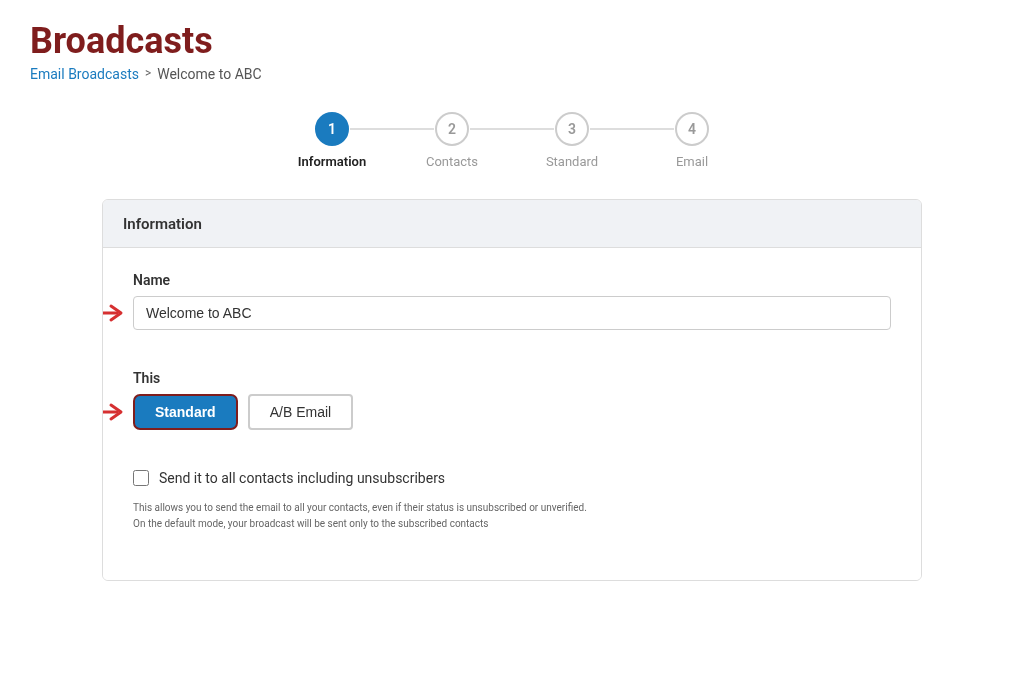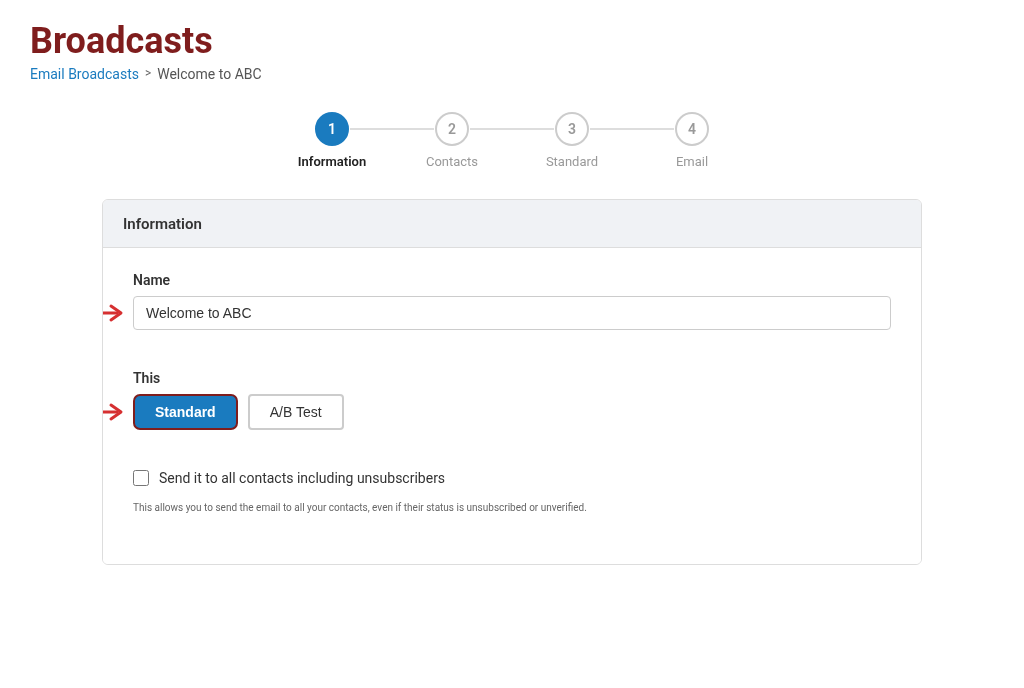--- a/index.html
+++ b/index.html
@@ -276,29 +276,30 @@
       <div class="arrow-container">
 
         <div class="red-arrow">
           <svg viewBox="0 0 44 24" fill="none" xmlns="http://www.w3.org/2000/svg">
             <path d="M2 12 L34 12" stroke="#d63031" stroke-width="3" stroke-linecap="round"></path>
             <path d="M28 5 L38 12 L28 19" stroke="#d63031" stroke-width="3" stroke-linecap="round" stroke-linejoin="round" fill="none"></path>
           </svg>
         </div>
         <div class="type-buttons">
           <button class="btn-standard">Standard</button>
-          <button class="btn-ab-test">A/B Test</button>
+          <button class="btn-ab-test">A/B Email</button>
         </div>
       </div>
     </div>
 
     <div class="checkbox-row">
       <input type="checkbox" class="checkbox-input" id="unsub-checkbox" style="">
       <label class="checkbox-label" for="unsub-checkbox">Send it to all contacts including unsubscribers</label>
     </div>
 
     <p class="description-text">
       <span>This allows you to send the email to all your contacts, even if their status is unsubscribed or unverified.</span><br>
+      <span>On the default mode, your broadcast will be sent only to the subscribed contacts</span>
     </p>
 
 
   </div>
 </div>
 
 </body></html>

